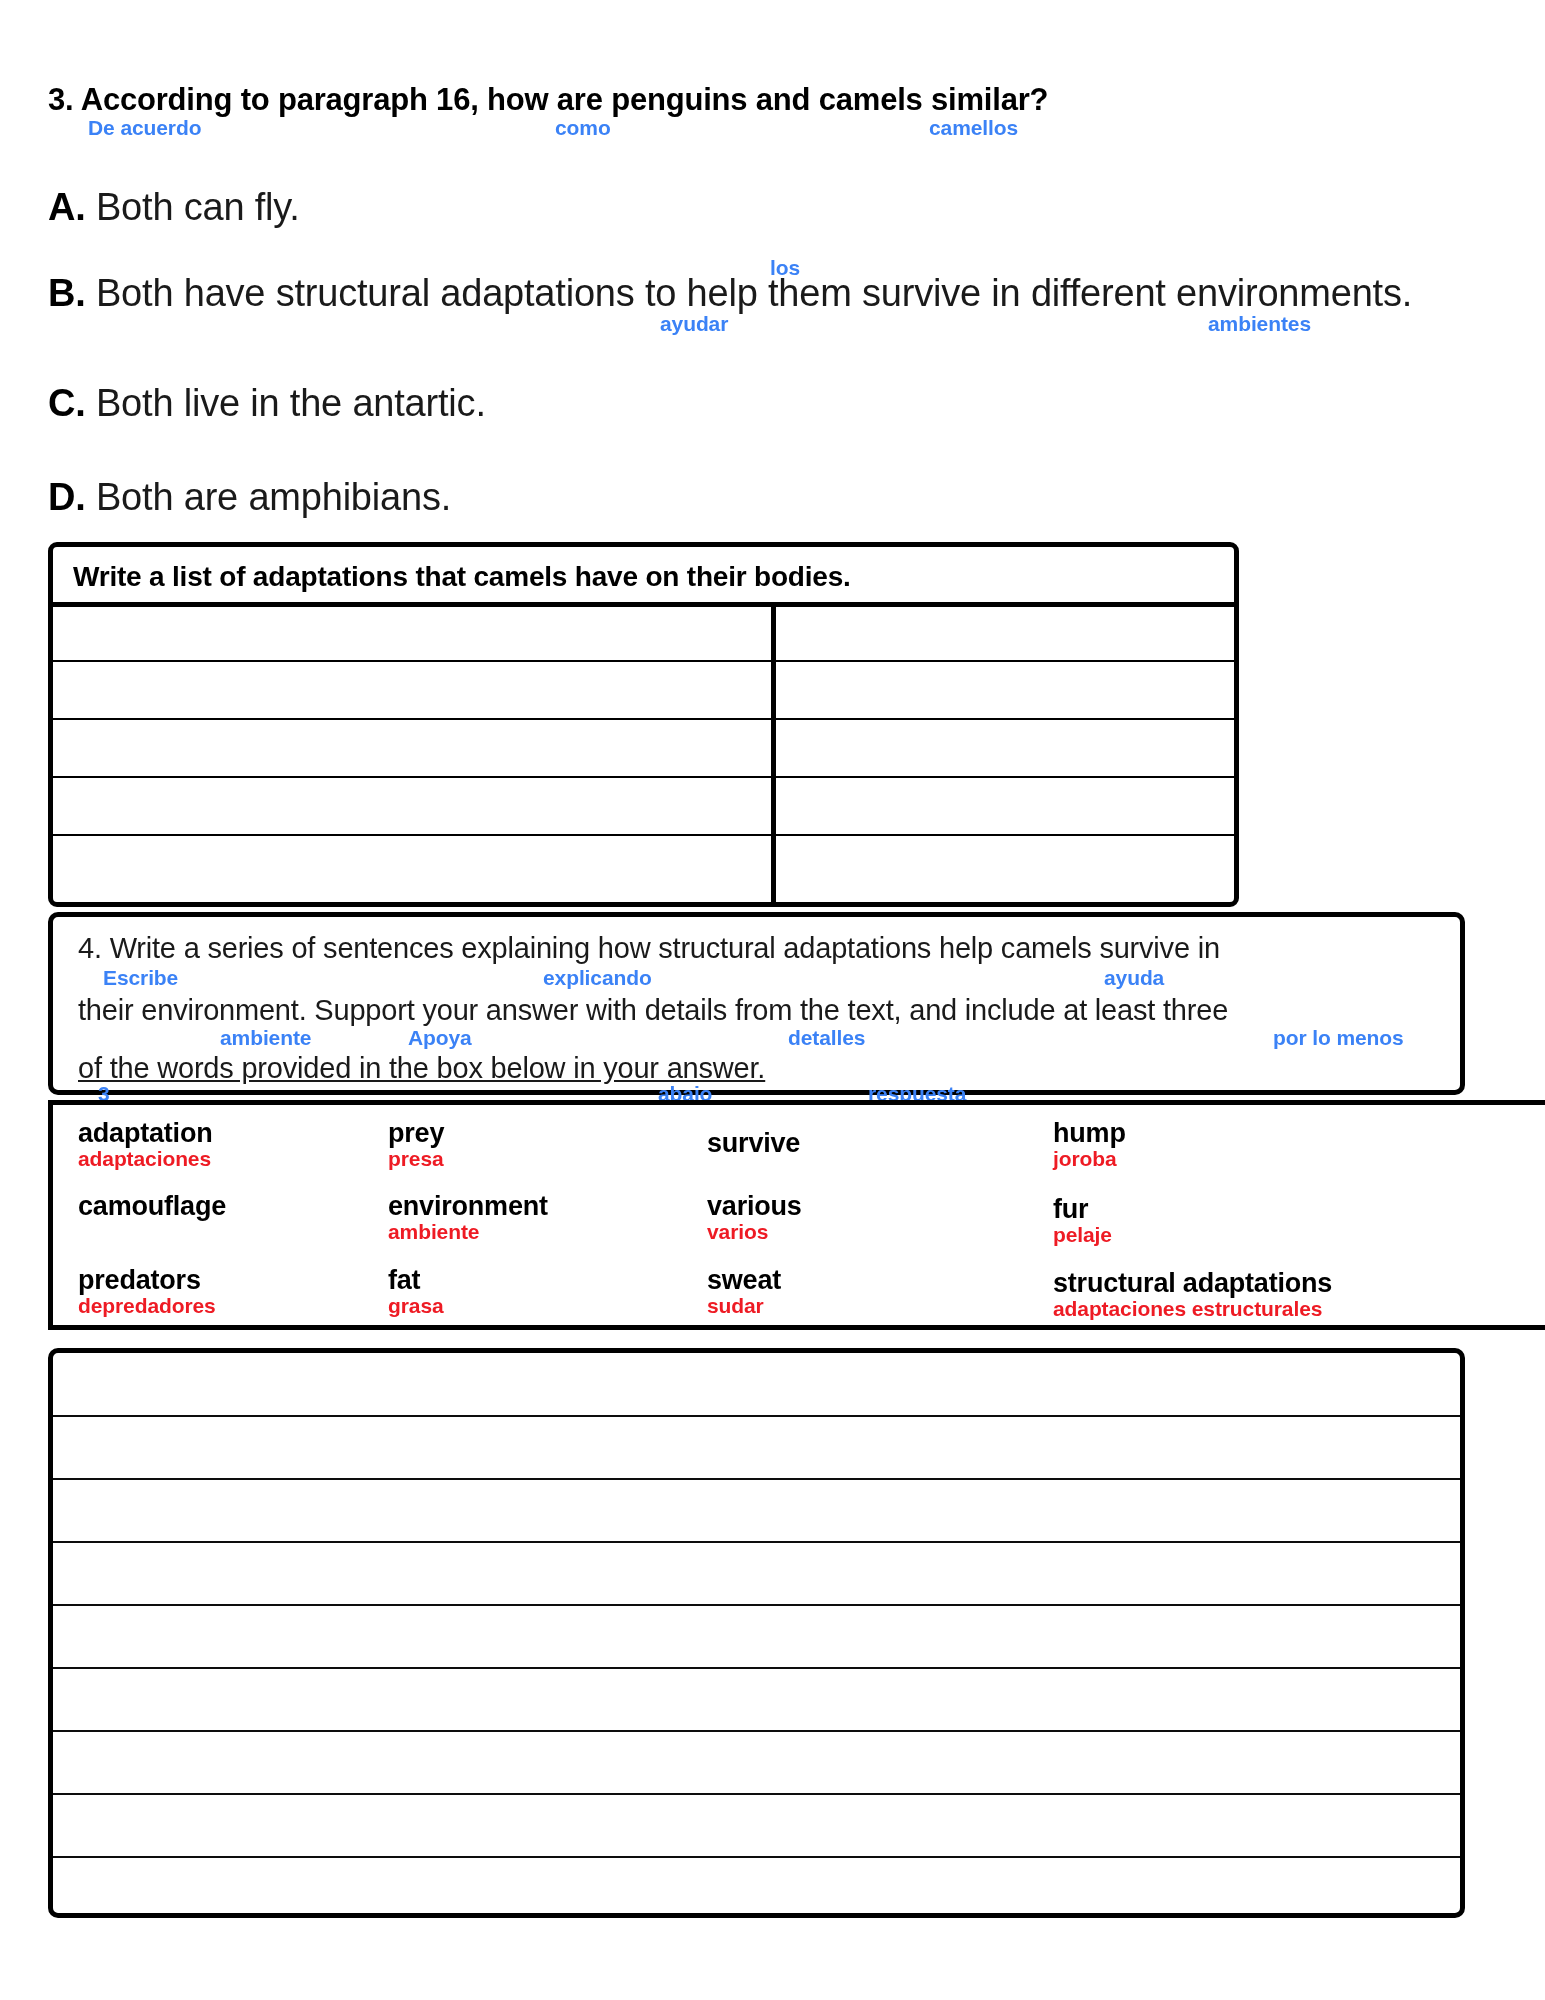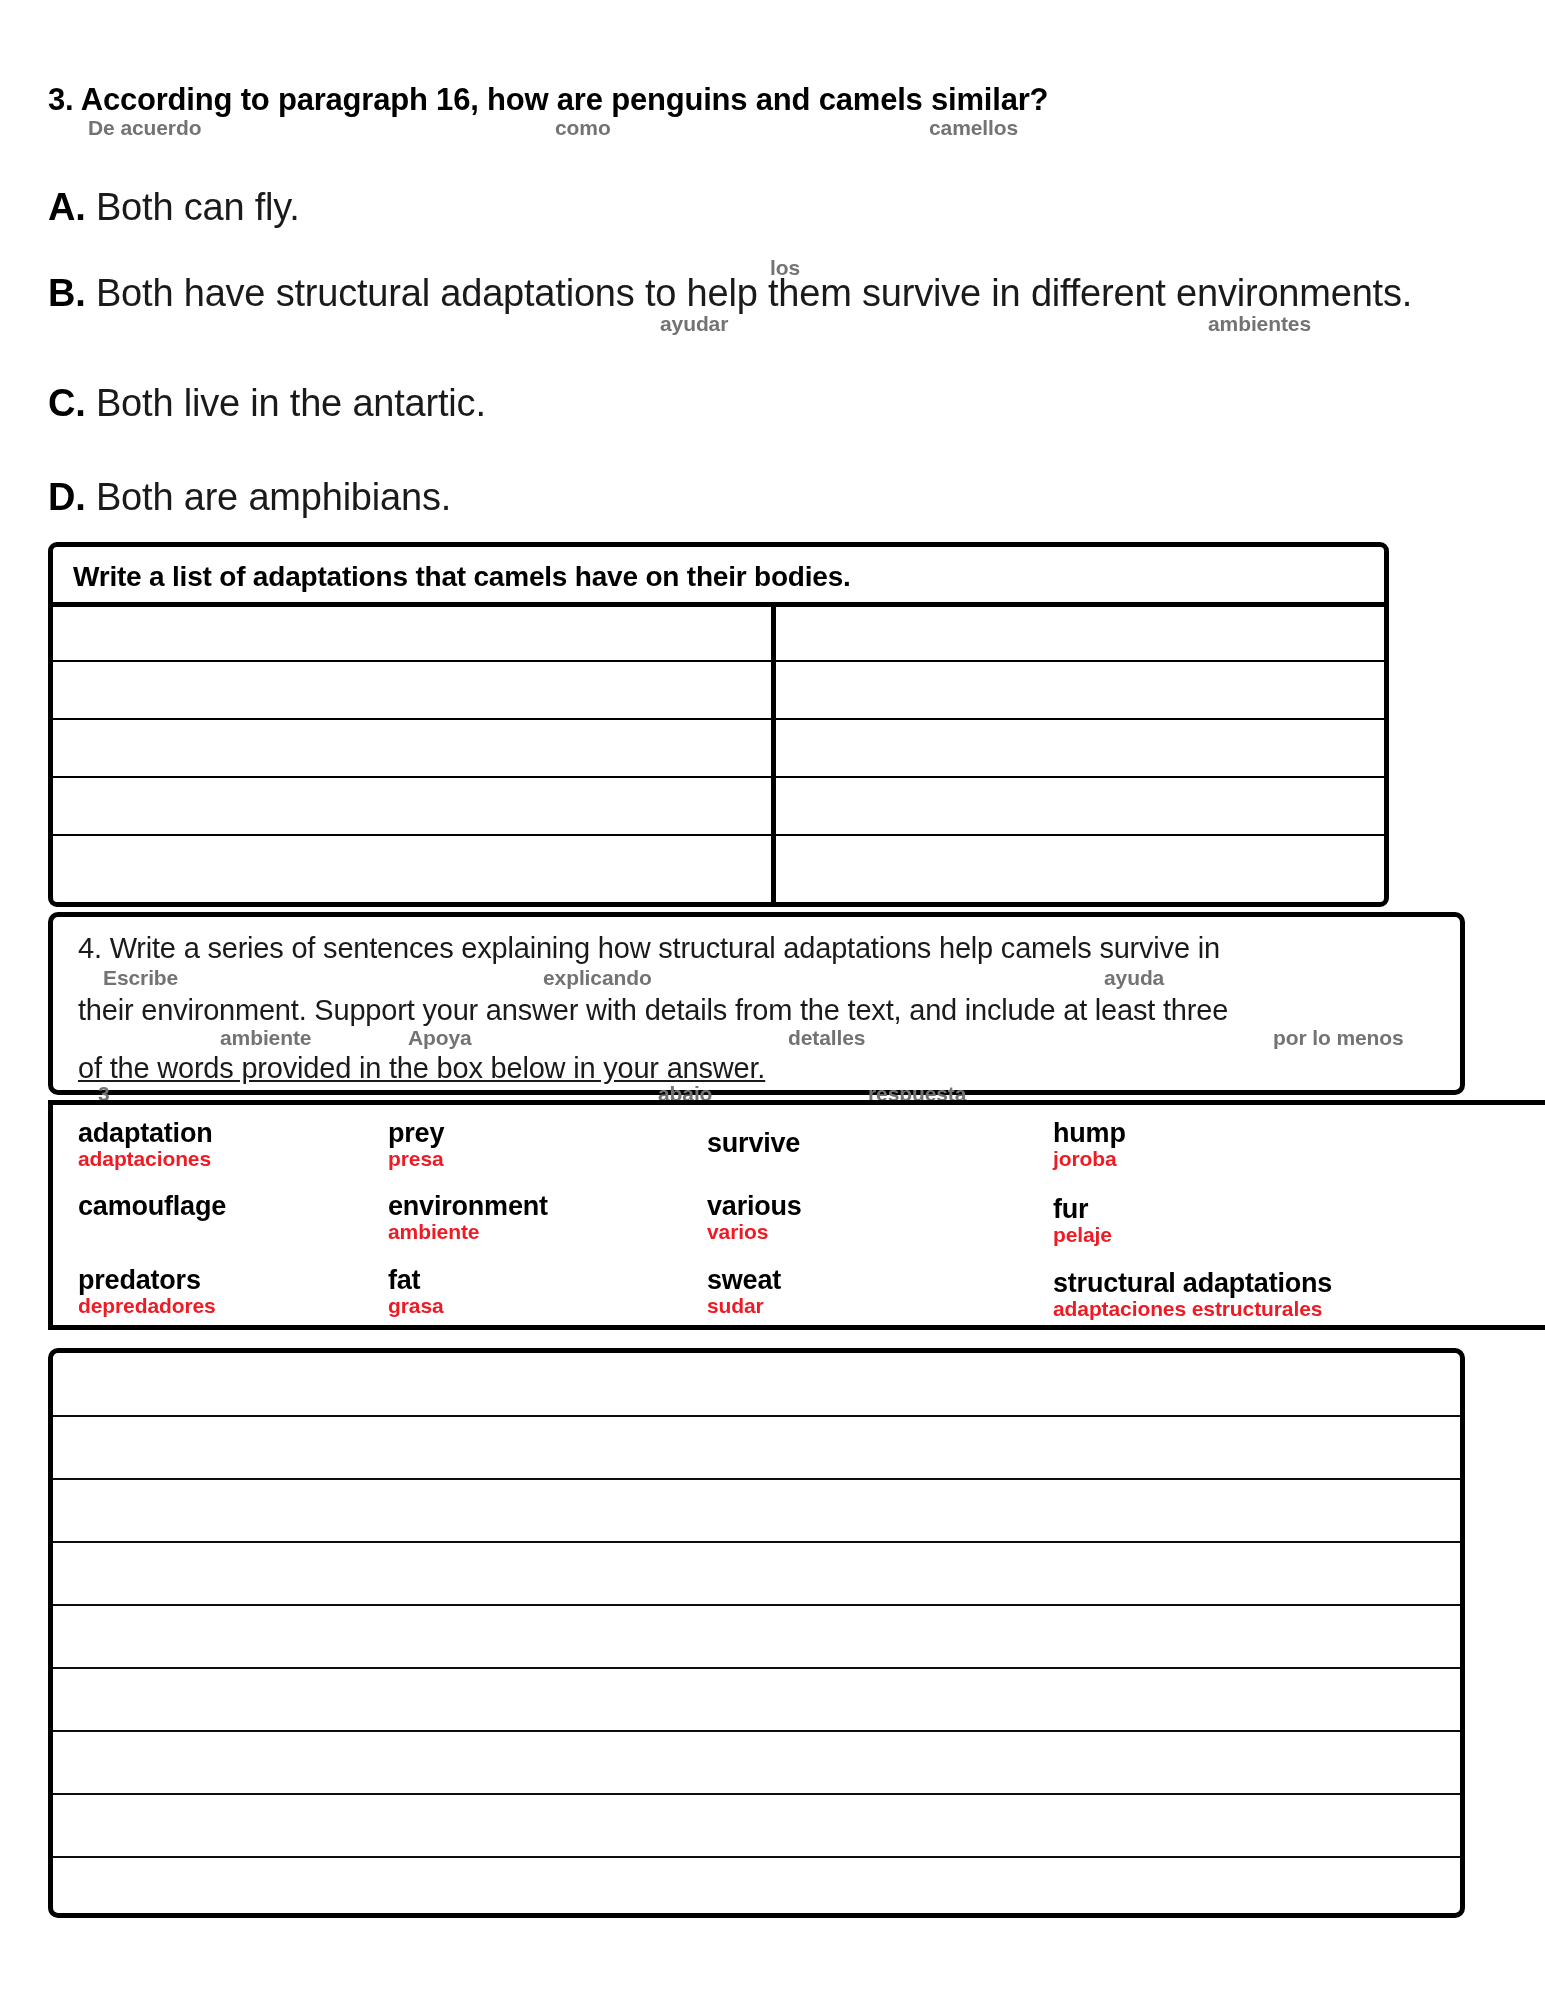--- a/index.html
+++ b/index.html
@@ -28,21 +28,21 @@
     font-weight: 700;
     letter-spacing: -0.2px;
     white-space: nowrap;
   }
   .q3-line .num { font-weight: 700; }
 
   .anno {
     position: absolute;
     font-size: 21px;
     font-weight: 700;
-    color: #737373;
+    color: #3b82f6;
     white-space: nowrap;
     letter-spacing: -0.1px;
   }
 
   
   .opt {
     position: absolute;
     font-size: 38px;
     letter-spacing: -0.2px;
     white-space: nowrap;
@@ -156,21 +156,21 @@
       <b>C.</b>
       <span>Both live in the antartic.</span>
     </div>
 
     <div class="opt" style="left:48px;top:476px;">
       <b>D.</b>
       <span>Both are amphibians.</span>
     </div>
   </div>
 
-  <div class="thickbox" style="left:48px;top:542px;width:1341px;height:365px;">
+  <div class="thickbox" style="left:48px;top:542px;width:1191px;height:365px;">
 
     <div class="tbl-header">Write a list of adaptations that camels have on their bodies.</div>
 
     <div class="mid-divider" style="left:718px;top:55px;bottom:0;"></div>
 
     <div class="grid-row" style="top:55px;height:0;border-top-width:5px;"></div>
 
     <div class="grid-row" style="top:113px;"></div>
     <div class="grid-row" style="top:171px;"></div>
     <div class="grid-row" style="top:229px;"></div>

